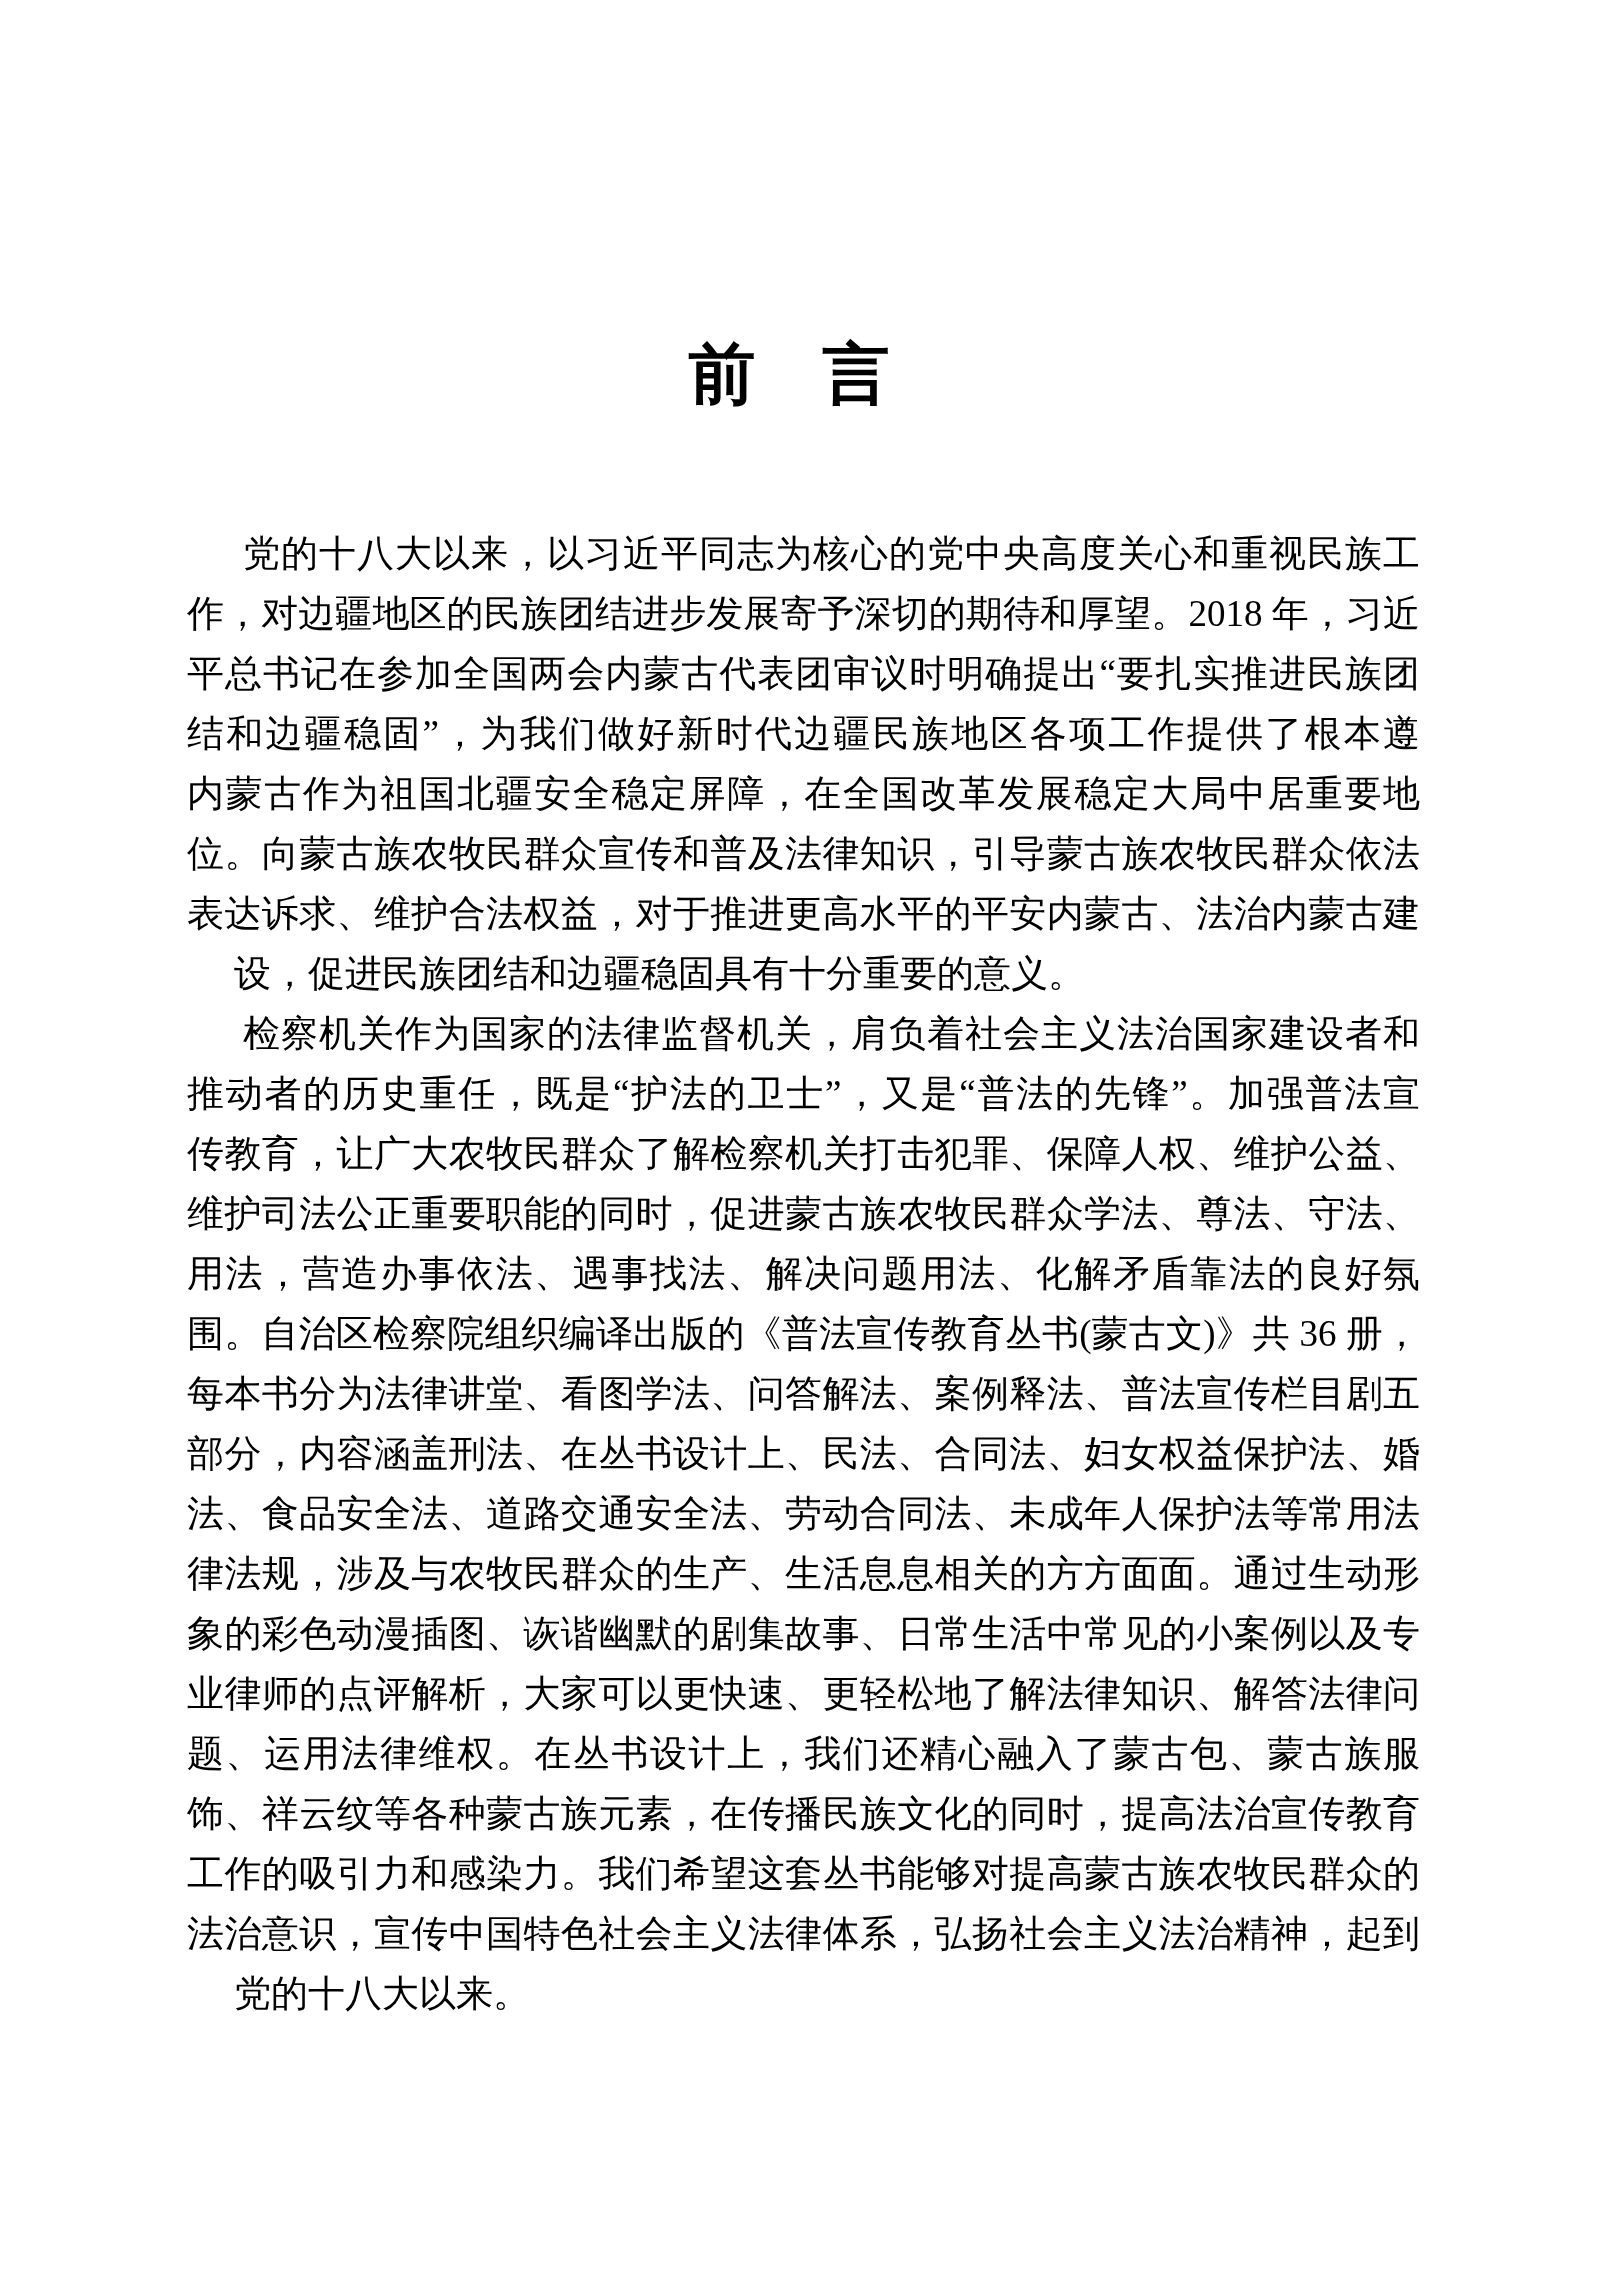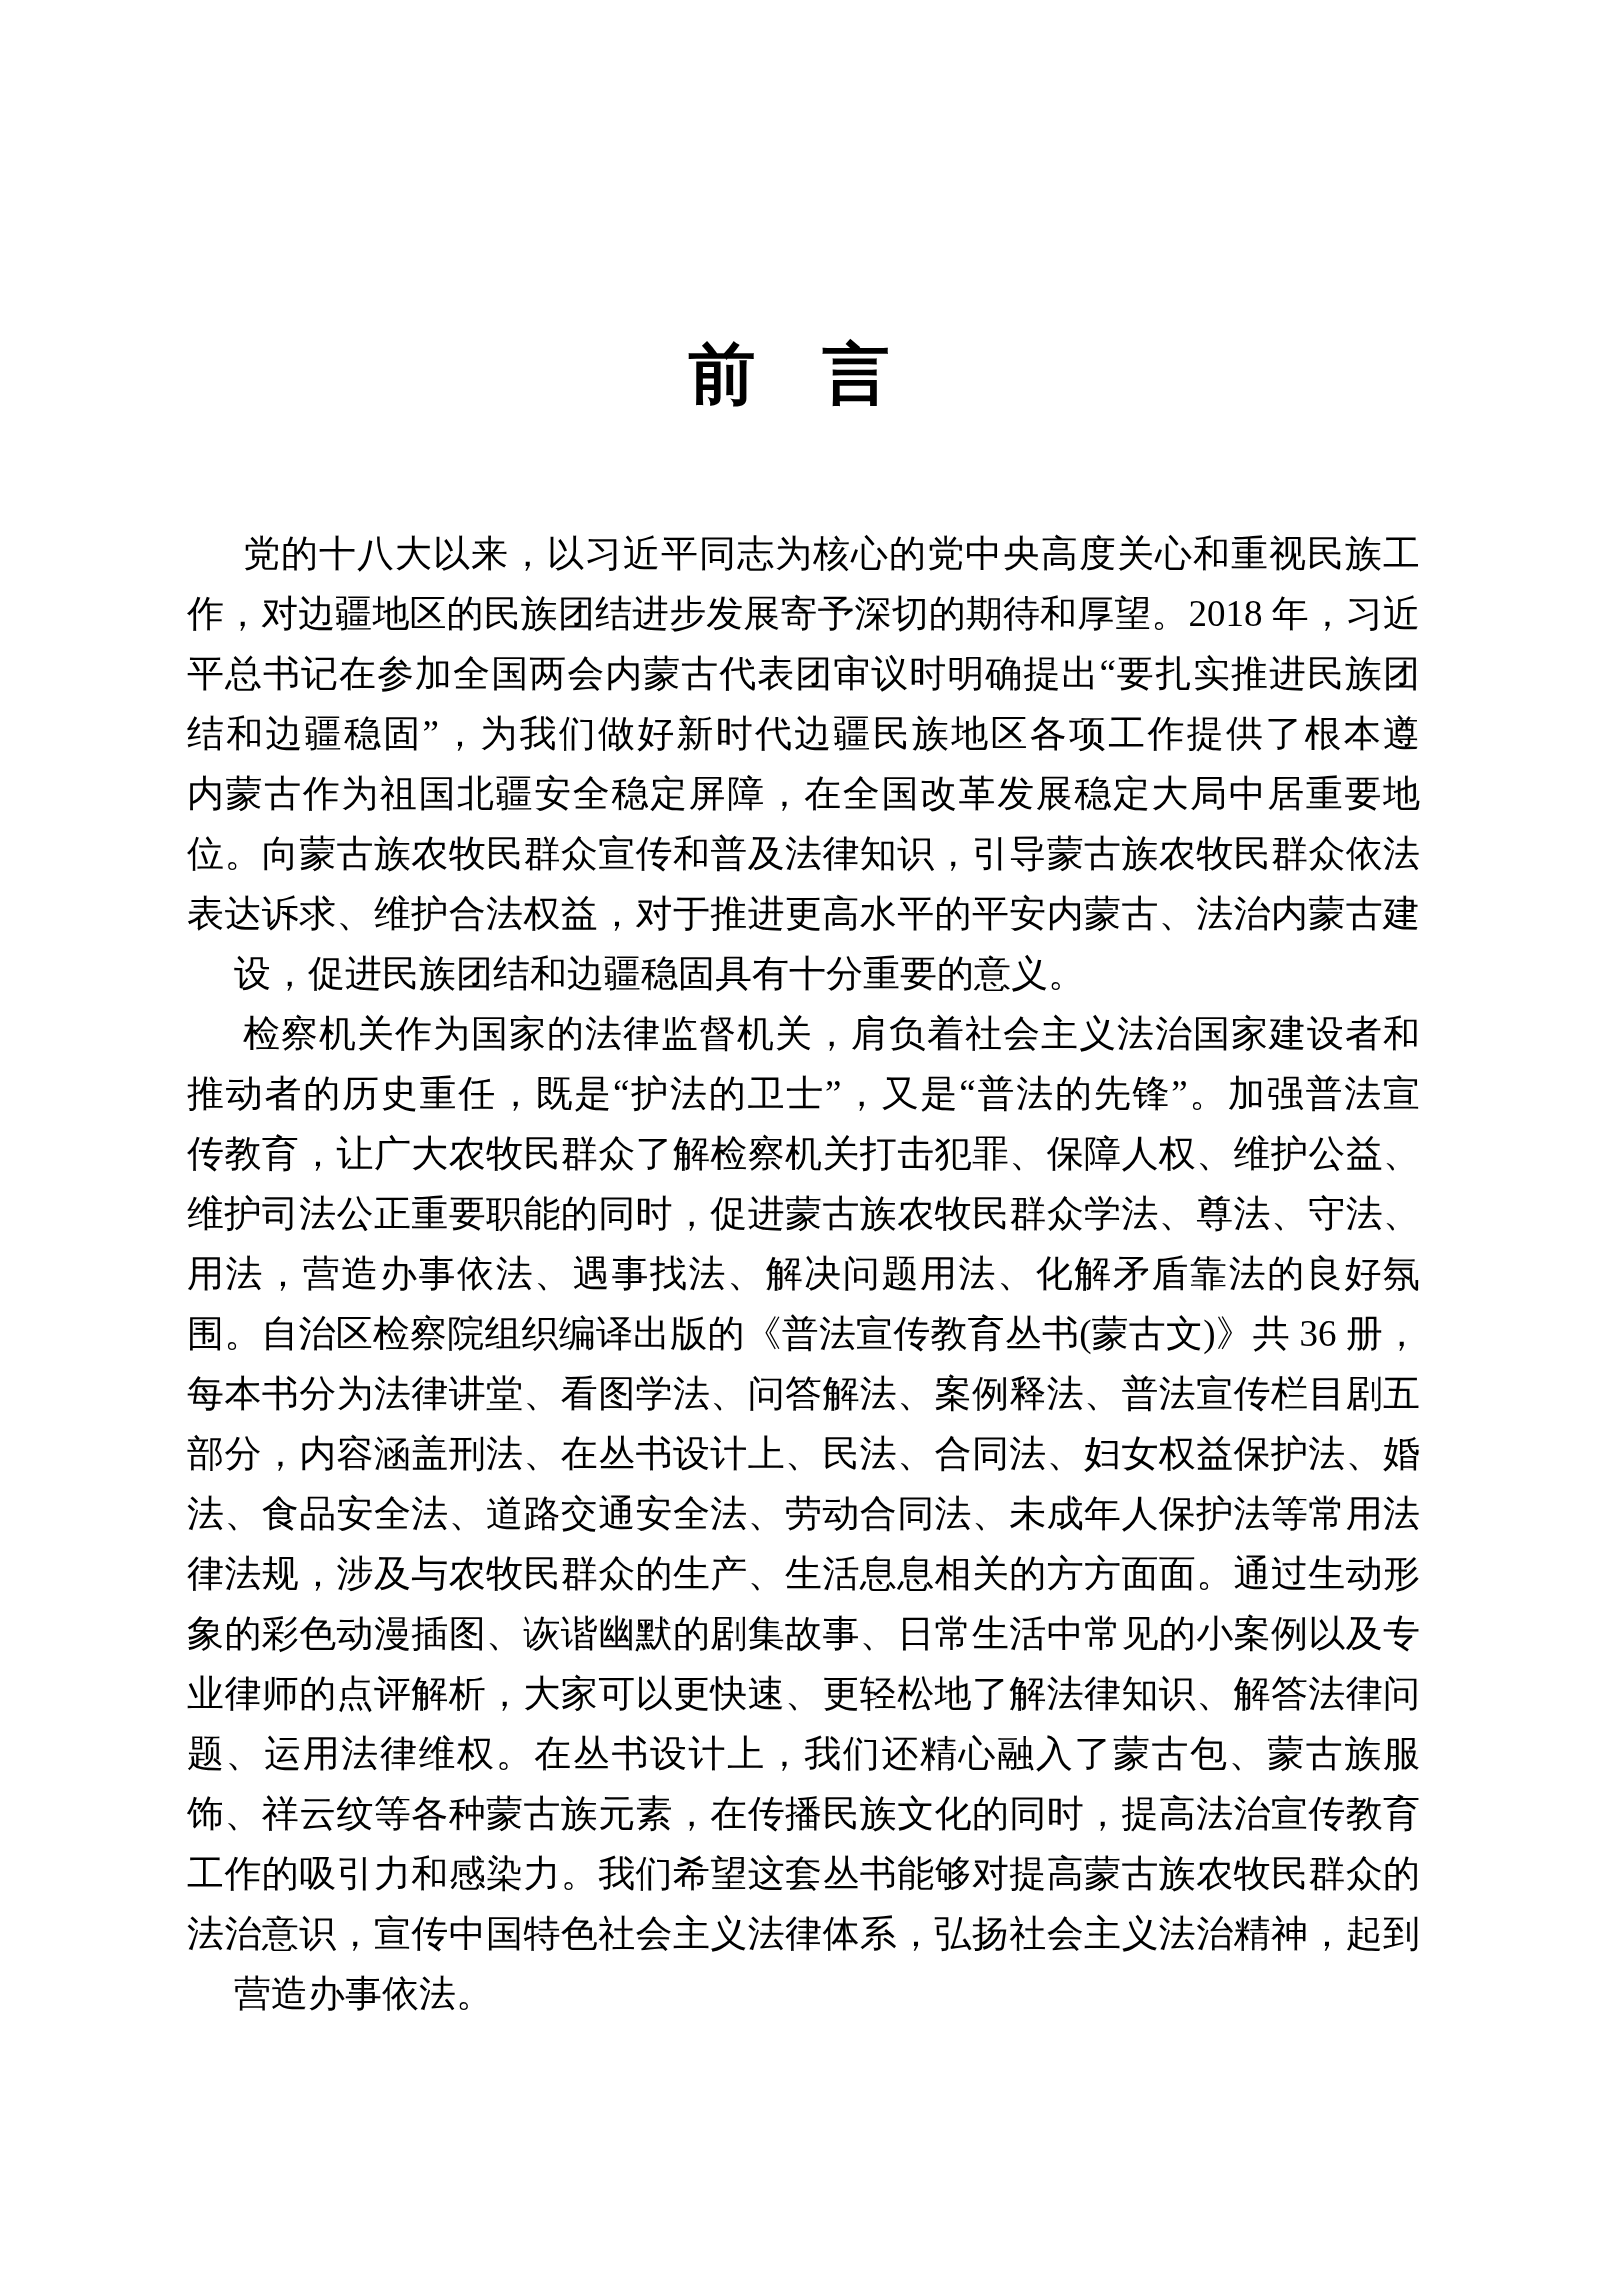--- a/index.html
+++ b/index.html
@@ -68,17 +68,17 @@
       <p class="line">每本书分为法律讲堂、看图学法、问答解法、案例释法、普法宣传栏目剧五</p>
       <p class="line">部分，内容涵盖刑法、在丛书设计上、民法、合同法、妇女权益保护法、婚姻</p>
       <p class="line">法、食品安全法、道路交通安全法、劳动合同法、未成年人保护法等常用法</p>
       <p class="line">律法规，涉及与农牧民群众的生产、生活息息相关的方方面面。通过生动形</p>
       <p class="line">象的彩色动漫插图、诙谐幽默的剧集故事、日常生活中常见的小案例以及专</p>
       <p class="line">业律师的点评解析，大家可以更快速、更轻松地了解法律知识、解答法律问</p>
       <p class="line">题、运用法律维权。在丛书设计上，我们还精心融入了蒙古包、蒙古族服</p>
       <p class="line">饰、祥云纹等各种蒙古族元素，在传播民族文化的同时，提高法治宣传教育</p>
       <p class="line">工作的吸引力和感染力。我们希望这套丛书能够对提高蒙古族农牧民群众的</p>
       <p class="line">法治意识，宣传中国特色社会主义法律体系，弘扬社会主义法治精神，起到</p>
-      <p class="line last">营造办事依法。</p>
+      <p class="line last">党的十八大以来。</p>
     </div>
   </section>
 </div>
 
 
 </body></html>

